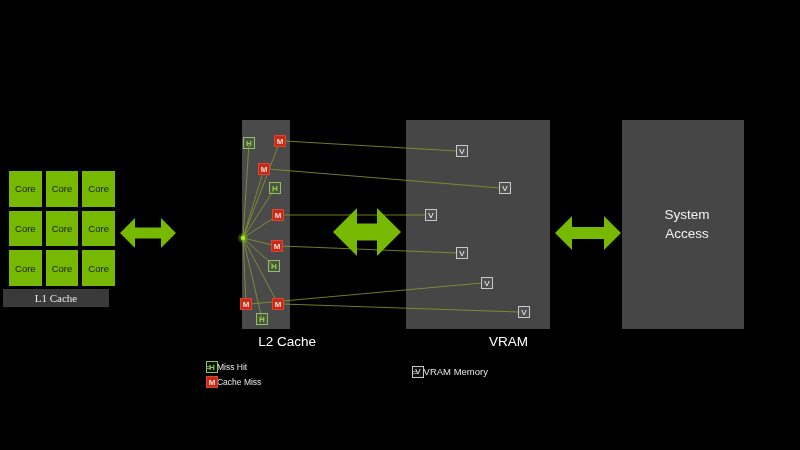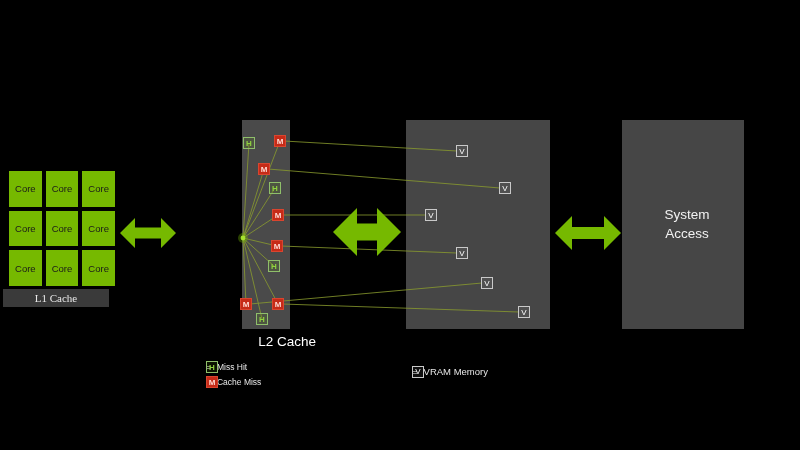--- a/index.html
+++ b/index.html
@@ -128,20 +128,21 @@
   <div id="vram-markers">
       <div class="marker m-vram" style="left: 456px; top: 145px;">V</div>
       <div class="marker m-vram" style="left: 499px; top: 182px;">V</div>
       <div class="marker m-vram" style="left: 425px; top: 209px;">V</div>
       <div class="marker m-vram" style="left: 456px; top: 247px;">V</div>
       <div class="marker m-vram" style="left: 481px; top: 277px;">V</div>
       <div class="marker m-vram" style="left: 518px; top: 306px;">V</div>
     </div>
 
   <div class="caption" id="l2-caption">L2 Cache</div>
+  <div class="caption" id="vram-caption">VRAM</div>
 
   <svg class="arrow" id="arrow-0" width="56" height="30" viewBox="0 0 56 30" style="left: 120px; top: 218px;">
       <polygon points="0.0,15.0 15.0,0.0 15.0,9.6 41.0,9.6 41.0,0.0 56.0,15.0 41.0,30.0 41.0,20.4 15.0,20.4 15.0,30.0" fill="#76b900"></polygon>
     </svg>
   <svg class="arrow" id="arrow-1" width="68" height="48" viewBox="0 0 68 48" style="left: 333px; top: 208px;">
       <polygon points="0.0,24.0 24.0,0.0 24.0,15.4 44.0,15.4 44.0,0.0 68.0,24.0 44.0,48.0 44.0,32.6 24.0,32.6 24.0,48.0" fill="#76b900"></polygon>
     </svg>
   <svg class="arrow" id="arrow-2" width="66" height="34" viewBox="0 0 66 34" style="left: 555px; top: 216px;">
       <polygon points="0.0,17.0 17.0,0.0 17.0,10.9 49.0,10.9 49.0,0.0 66.0,17.0 49.0,34.0 49.0,23.1 17.0,23.1 17.0,34.0" fill="#76b900"></polygon>
     </svg>

